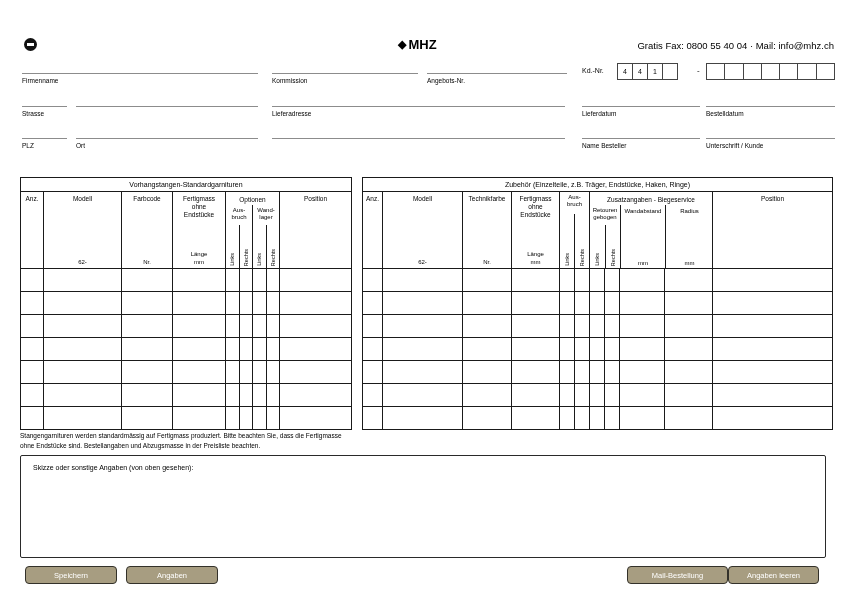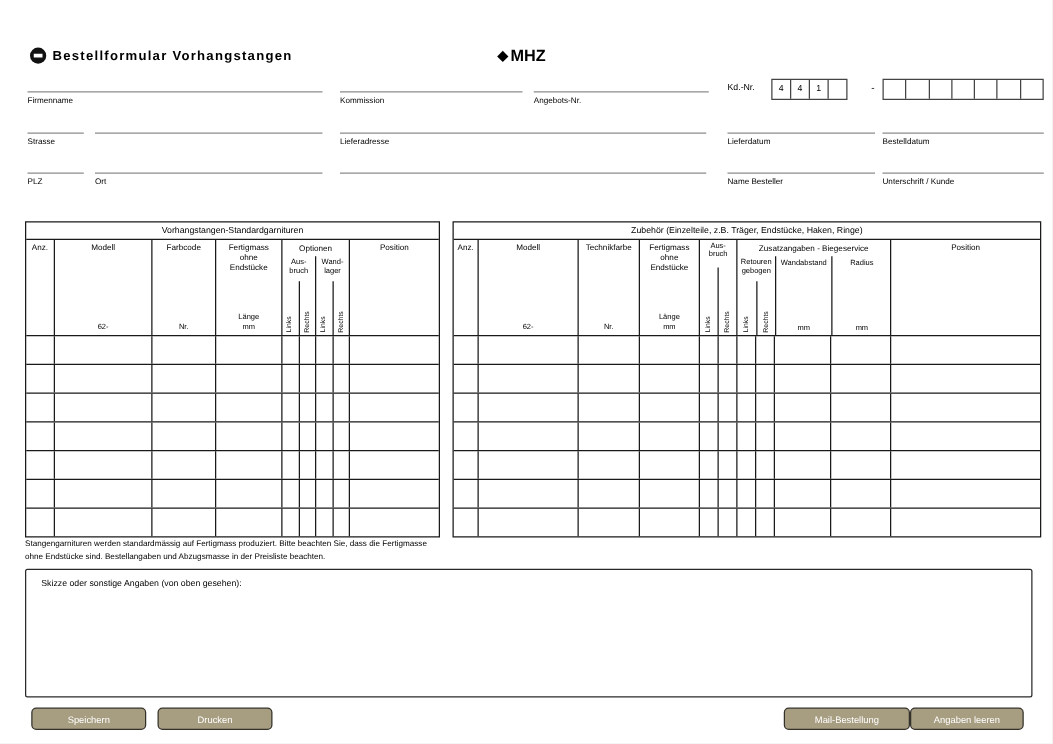--- a/index.html
+++ b/index.html
@@ -78,25 +78,25 @@
     font-family:"Liberation Sans", sans-serif; cursor:pointer; }
 </style>
 </head>
 <body>
 
 <div class="page">
 
   <div class="abs form-icon">
       <div class="bar"></div>
     </div>
-  <div class="abs page-title">Bestellformular Vorhangstangen</div>
   <div class="abs logo">
     <span class="diamond">◆</span>
     <span>MHZ</span>
   </div>
+  <div class="abs contact">Gratis Fax: 0800 55 40 04 · Mail: info@mhz.ch</div>
 
   <div class="abs field" style="left:22px;top:73px;width:236px">
     <div class="line"></div>
     <div class="flabel">Firmenname</div>
   </div>
   <div class="abs field" style="left:272px;top:73px;width:146px">
     <div class="line"></div>
     <div class="flabel">Kommission</div>
   </div>
   <div class="abs field" style="left:427px;top:73px;width:140px">
@@ -467,17 +467,17 @@
   </div>
 
   <div class="abs note">Stangengarnituren werden standardmässig auf Fertigmass produziert. Bitte beachten Sie, dass die Fertigmasse
 ohne Endstücke sind. Bestellangaben und Abzugsmasse in der Preisliste beachten.</div>
 
   <div class="abs sketch">
     <div class="slabel">Skizze oder sonstige Angaben (von oben gesehen):</div>
   </div>
 
   <div class="abs btn" style="left:25px;top:566px;width:92px">Speichern</div>
-  <div class="abs btn" style="left:126px;top:566px;width:92px">Drucken</div>
+  <div class="abs btn" style="left:126px;top:566px;width:92px">Angaben</div>
   <div class="abs btn" style="left:627px;top:566px;width:101px">Mail-Bestellung</div>
   <div class="abs btn" style="left:728px;top:566px;width:91px">Angaben leeren</div>
 
 </div>
 
 </body></html>

